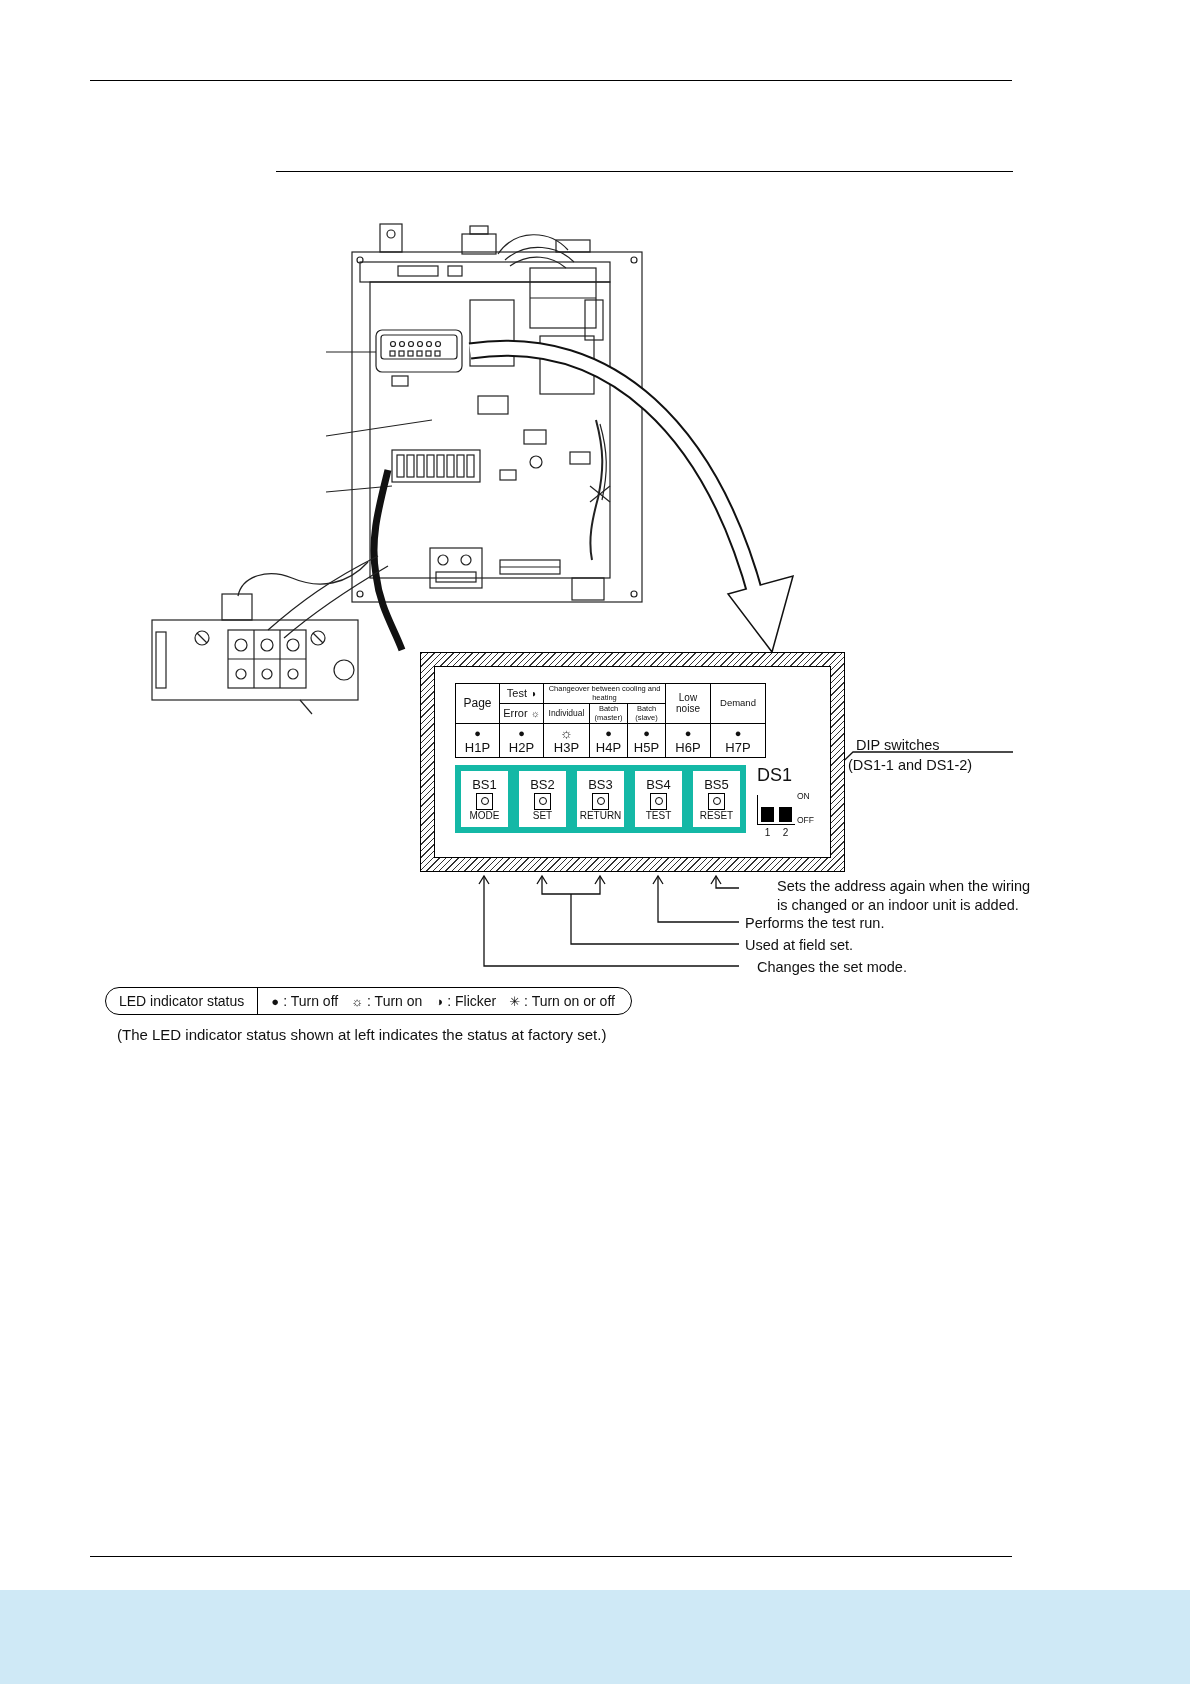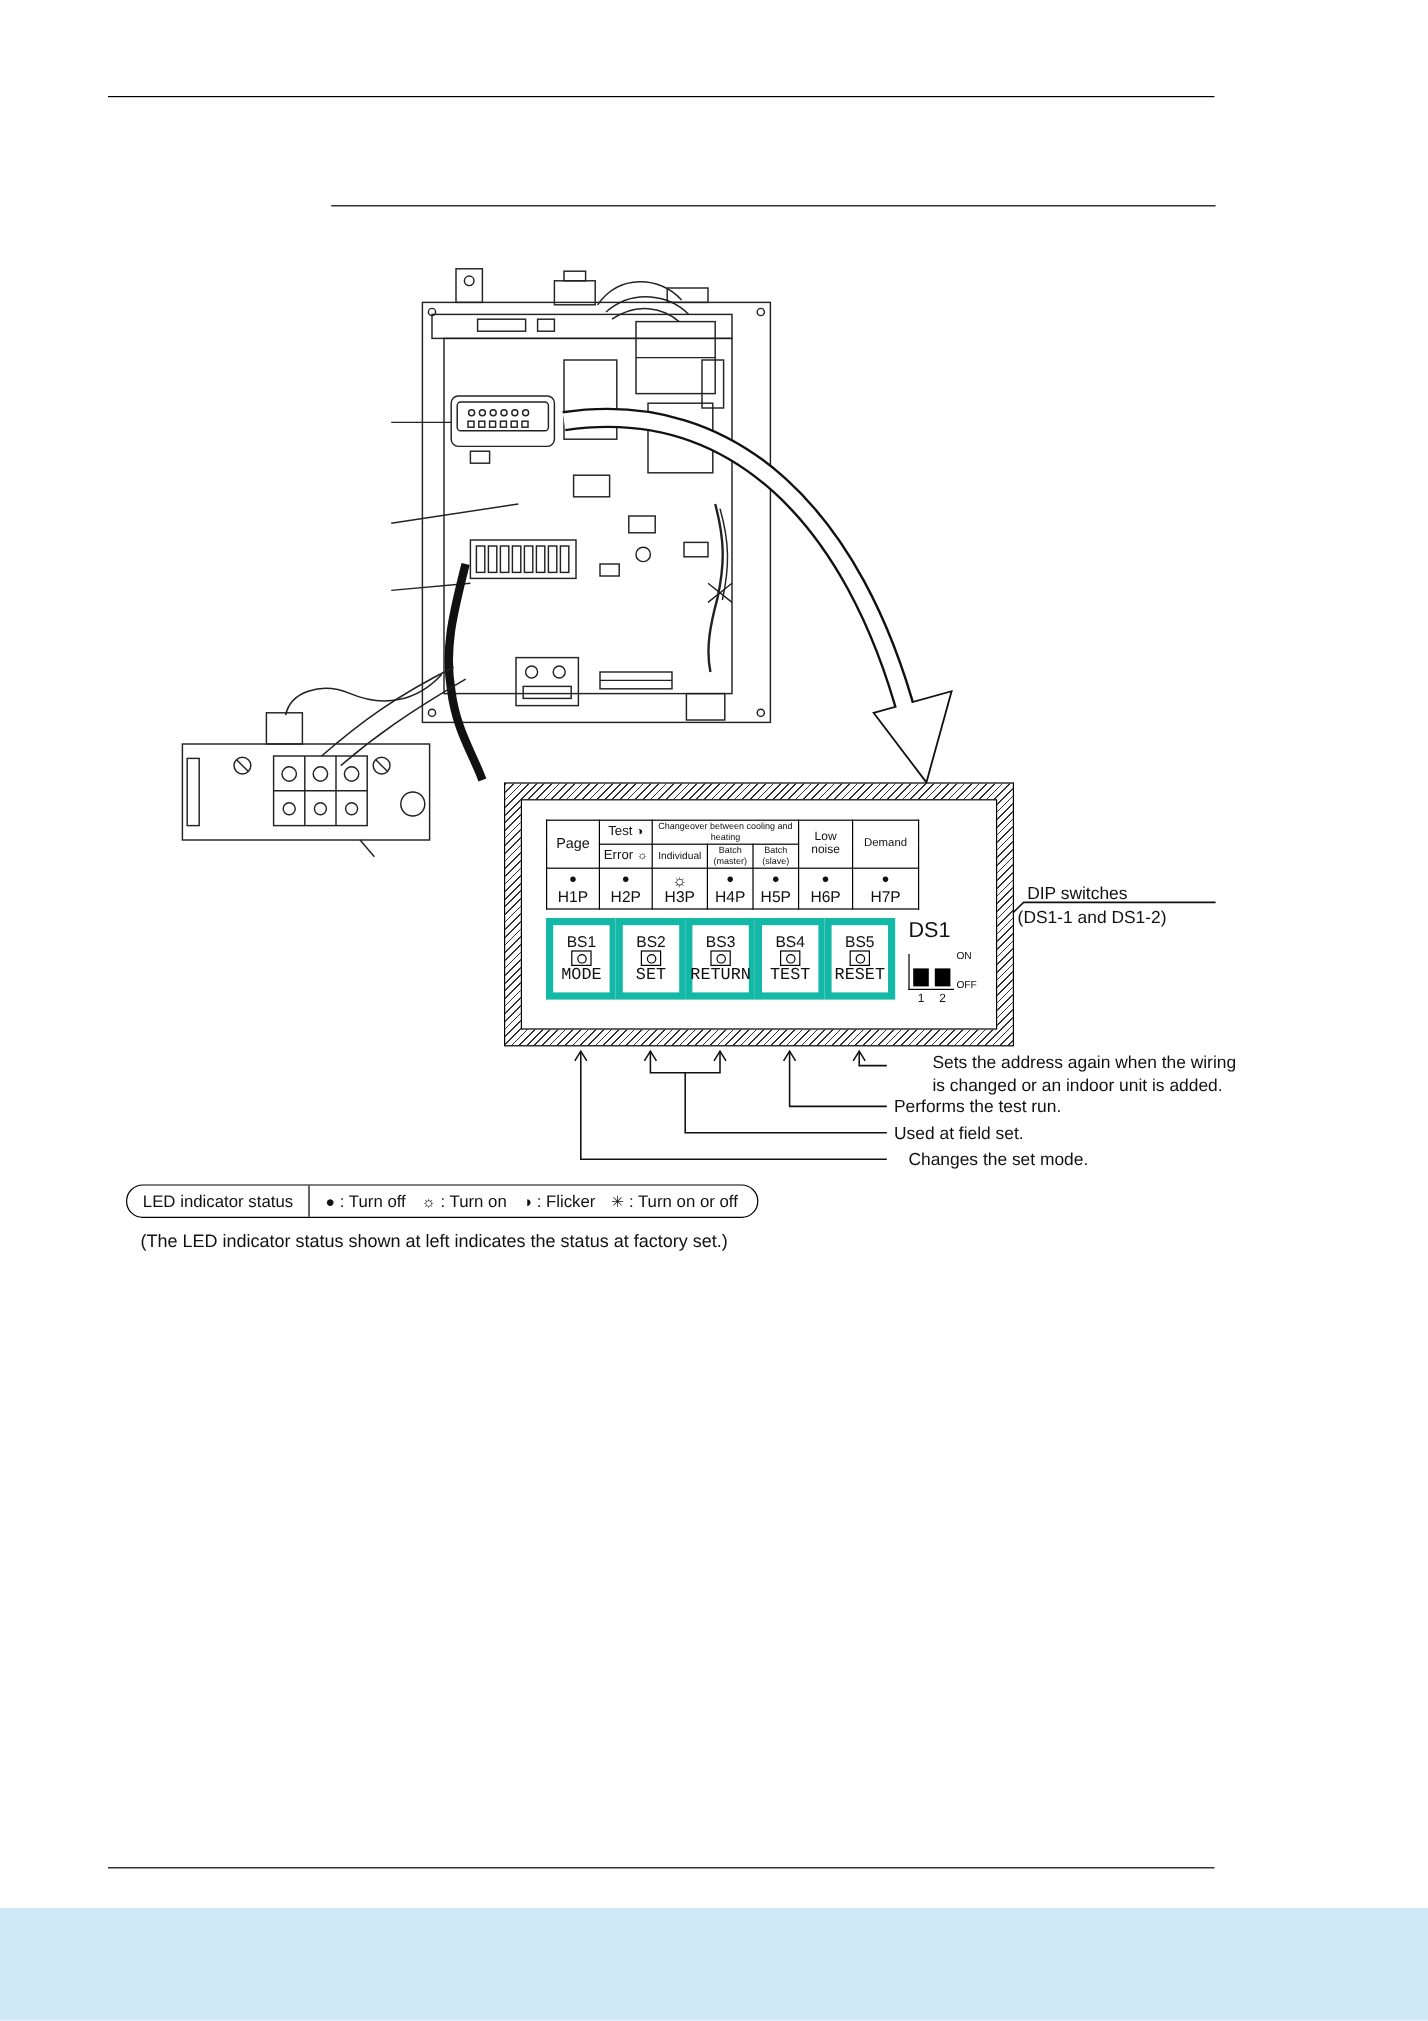--- a/index.html
+++ b/index.html
@@ -36,21 +36,21 @@
   .led-lbl { font-size:13px; }
 
   
   .buttons-row { position:absolute; left:20px; top:98px; display:flex; }
   .bs-cell { width:59px; height:68px; border:6px solid #14b8a6; margin-left:-1px; background:#fff;
              display:flex; flex-direction:column; align-items:center; justify-content:space-between; padding:6px 0; }
   .bs-cell:first-child { margin-left:0; }
   .bs-id { font-size:13px; }
   .bs-btn { width:17px; height:17px; border:1px solid #000; display:flex; align-items:center; justify-content:center; }
   .bs-dot { width:8px; height:8px; border:1px solid #000; border-radius:50%; }
-  .bs-label { font-size:14px;font-family:Liberation Mono, monospace; }
+  .bs-label { font-size:10px; }
 
   
   .ds1 { position:absolute; left:322px; top:98px; width:66px; }
   .ds1-label { font-size:18px; margin-bottom:5px; }
   .ds1-body { display:flex; align-items:flex-end; }
   .ds1-switches { display:flex; gap:5px; align-items:flex-end; height:30px; border-left:1px solid #000; border-bottom:1px solid #000; padding:0 3px 2px 3px; }
   .ds1-knob { width:13px; height:15px; background:#000; }
   .ds1-onoff { display:flex; flex-direction:column; justify-content:space-between; height:34px; font-size:8.5px; margin-left:2px; }
   .ds1-nums { display:flex; gap:5px; padding-left:4px; margin-top:2px; font-size:10px; }
   .ds1-nums span { width:13px; text-align:center; }

